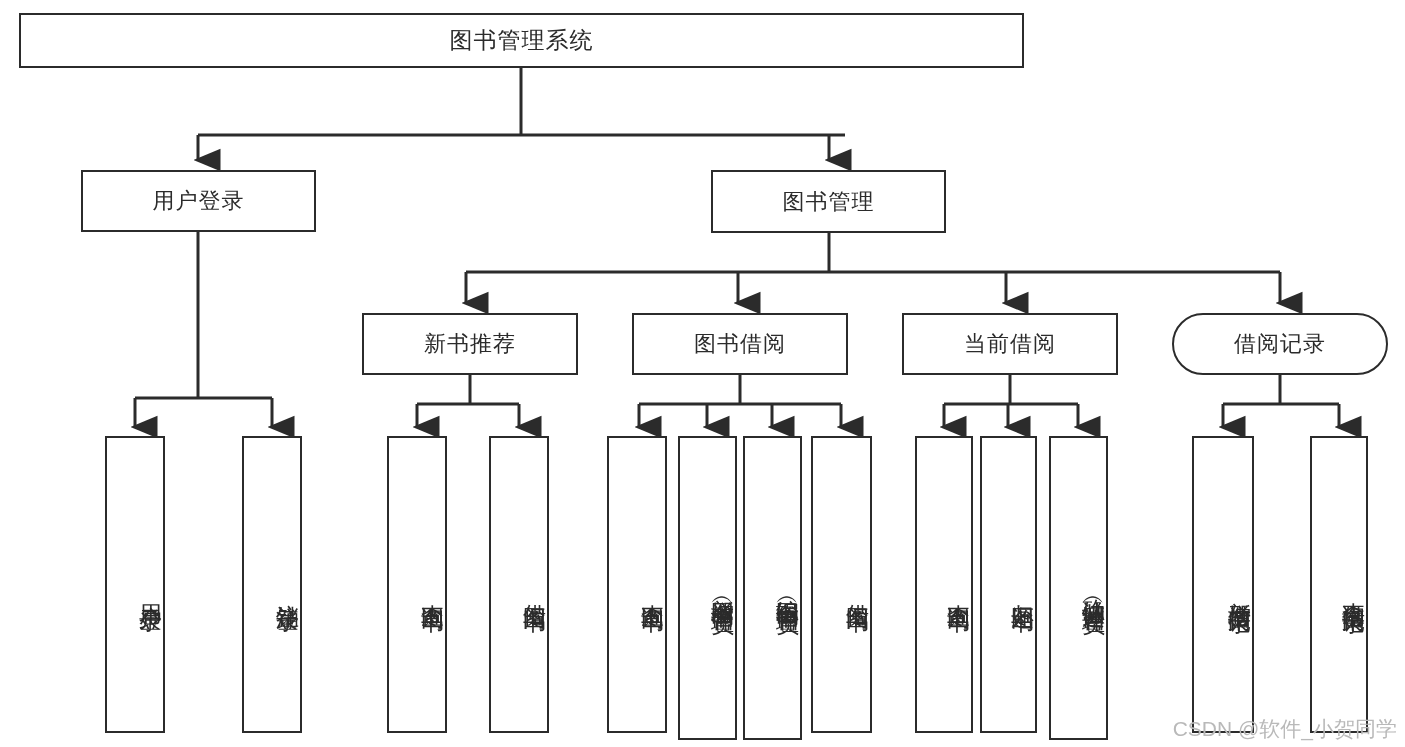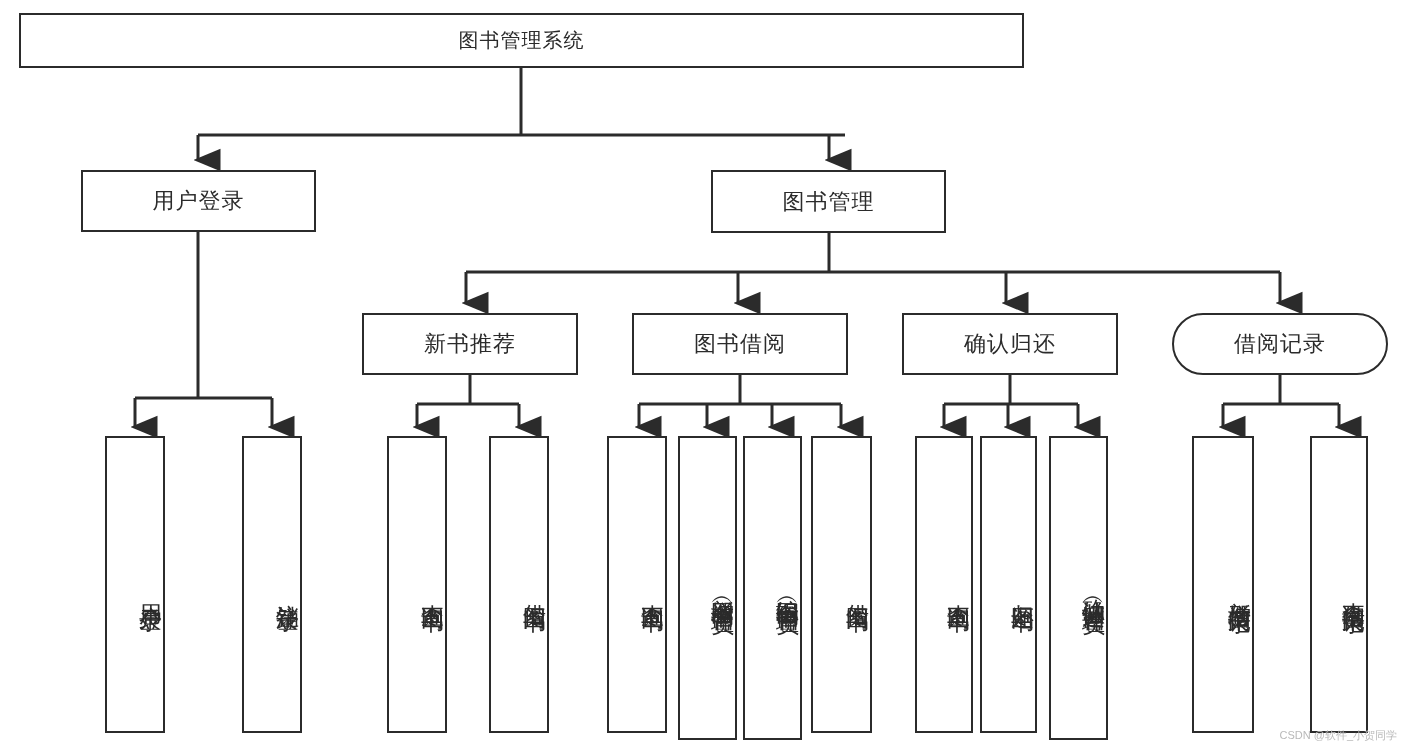--- a/index.html
+++ b/index.html
@@ -19,37 +19,37 @@
     display:flex;
     align-items:center;
     justify-content:center;
     color:#2b2b2b;
     z-index:2;
   }
   .node.h{
     font-size:22px;
     letter-spacing:1px;
   }
-  .node.root{font-size:20px;}
+  .node.root{font-size:23px;}
   .node.v{
     writing-mode:vertical-rl;
     text-orientation:upright;
     font-size:23px;
     line-height:1.06;
     letter-spacing:2px;
     align-items:flex-start;
     justify-content:center;
     padding-top:10px;
     white-space:nowrap;
   }
   .node.v.topfit{padding-top:4px;}
   .watermark{
     position:absolute;
     right:8px;bottom:4px;
-    font-size:11px;
+    font-size:21px;
     color:#b9b9b9;
     z-index:5;
     white-space:nowrap;
   }
 </style>
 </head>
 <body>
 
 <div id="canvas">
 
@@ -103,21 +103,21 @@
     </g>
   </svg>
 
   <div class="node h root" style="left:19px;top:13px;width:1005px;height:55px;">图书管理系统</div>
 
   <div class="node h" style="left:81px;top:170px;width:235px;height:62px;">用户登录</div>
   <div class="node h" style="left:711px;top:170px;width:235px;height:63px;">图书管理</div>
 
   <div class="node h" style="left:632px;top:313px;width:216px;height:62px;">图书借阅</div>
   <div class="node h" style="left:362px;top:313px;width:216px;height:62px;">新书推荐</div>
-  <div class="node h" style="left:902px;top:313px;width:216px;height:62px;">确认归还</div>
+  <div class="node h" style="left:902px;top:313px;width:216px;height:62px;">当前借阅</div>
   <div class="node h" style="left:1172px;top:313px;width:216px;height:62px;border-radius:31px;">借阅记录</div>
 
   <div class="node v" style="left:105px;top:436px;width:60px;height:297px;">用户登录</div>
   <div class="node v" style="left:242px;top:436px;width:60px;height:297px;">注销登录</div>
 
   <div class="node v" style="left:387px;top:436px;width:60px;height:297px;">查询图书</div>
   <div class="node v" style="left:489px;top:436px;width:60px;height:297px;">借阅图书</div>
 
   <div class="node v" style="left:607px;top:436px;width:60px;height:297px;">查询图书</div>
   <div class="node v topfit" style="left:678px;top:436px;width:59px;height:304px;">新增图书（管理员）</div>

